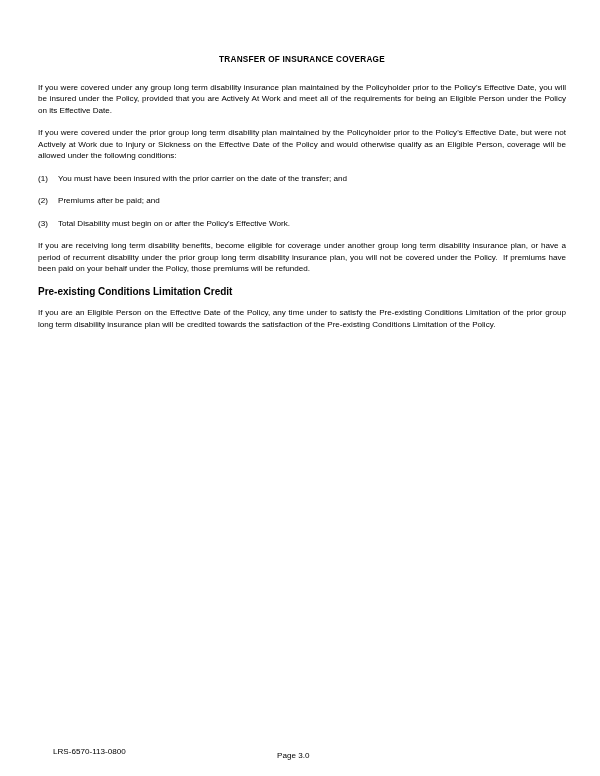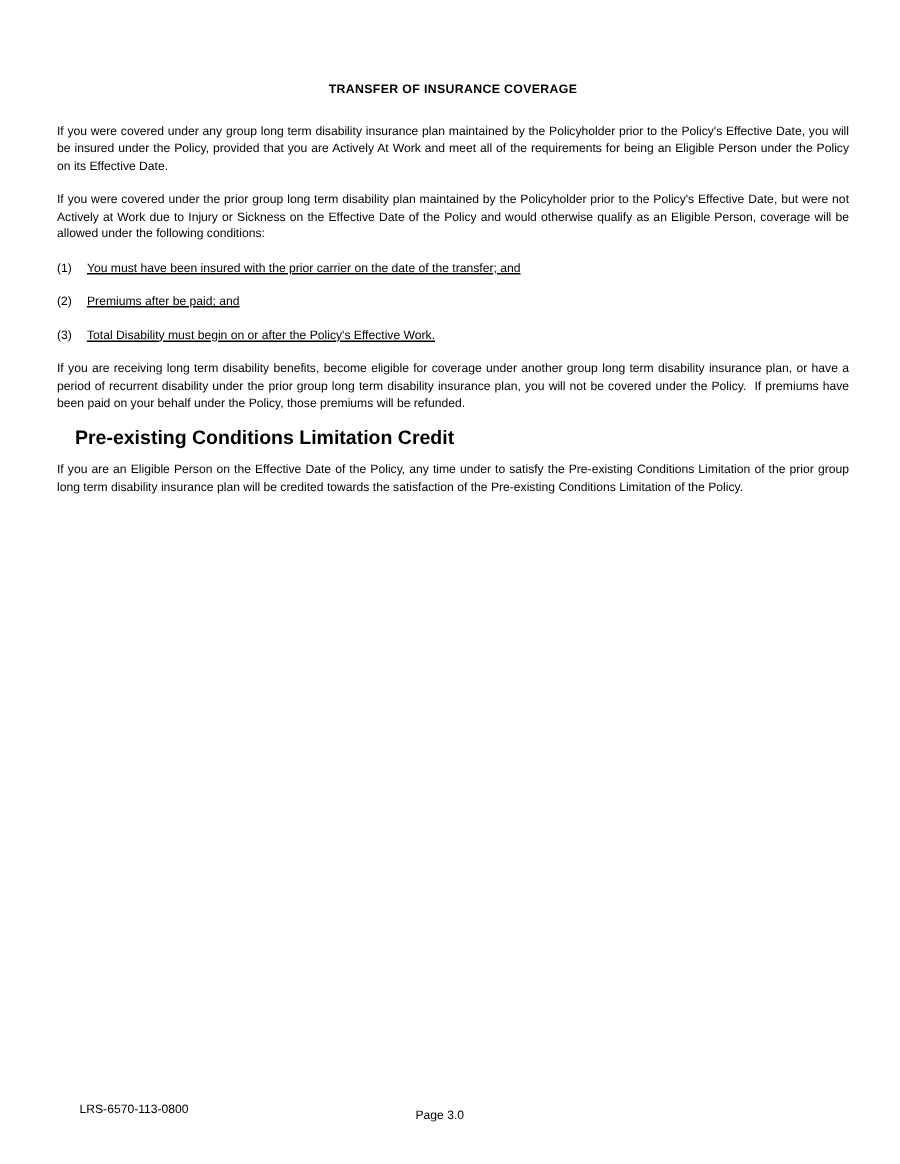--- a/index.html
+++ b/index.html
@@ -40,24 +40,24 @@
     line-height: 11.5px;
   }
   .para {
     font-size: 8.1px;
     line-height: 11.5px;
     text-align: justify;
     margin: 0 0 11px 0;
     white-space: pre-wrap;
   }
   .subhead {
-    font-size: 13px;
+    font-size: 10px;
     font-weight: bold;
     line-height: 11.5px;
-    margin: 0 0 10px 12px;
+    margin: 0 0 10px 0;
     text-align: left;
   }
   .list {
     margin: 0 0 11px 0;
     padding: 0;
     list-style: none;
   }
   .list-item {
     font-size: 8.1px;
     line-height: 11.5px;
@@ -68,44 +68,43 @@
   }
   .list-item:last-child {
     margin-bottom: 0;
   }
   .list-marker {
     flex: 0 0 auto;
     width: 20px;
   }
   .list-text {
     flex: 1 1 auto;
-    text-decoration: underline;
   }
   .list-block {
     margin-bottom: 11px;
   }
   .footer {
     position: absolute;
     left: 38px;
     top: 734px;
     width: 528px;
     font-size: 8.1px;
     line-height: 11.5px;
   }
   .footer-id {
     position: absolute;
     left: 0;
-    top: 0;
+    top: 12px;
     white-space: nowrap;
     padding-left: 15px;
   }
   .footer-page {
     position: absolute;
     left: 239px;
-    top: 4px;
+    top: 16px;
     white-space: nowrap;
   }
 </style>
 </head>
 <body>
 
 <div class="page">
 
   <div class="content">
 

